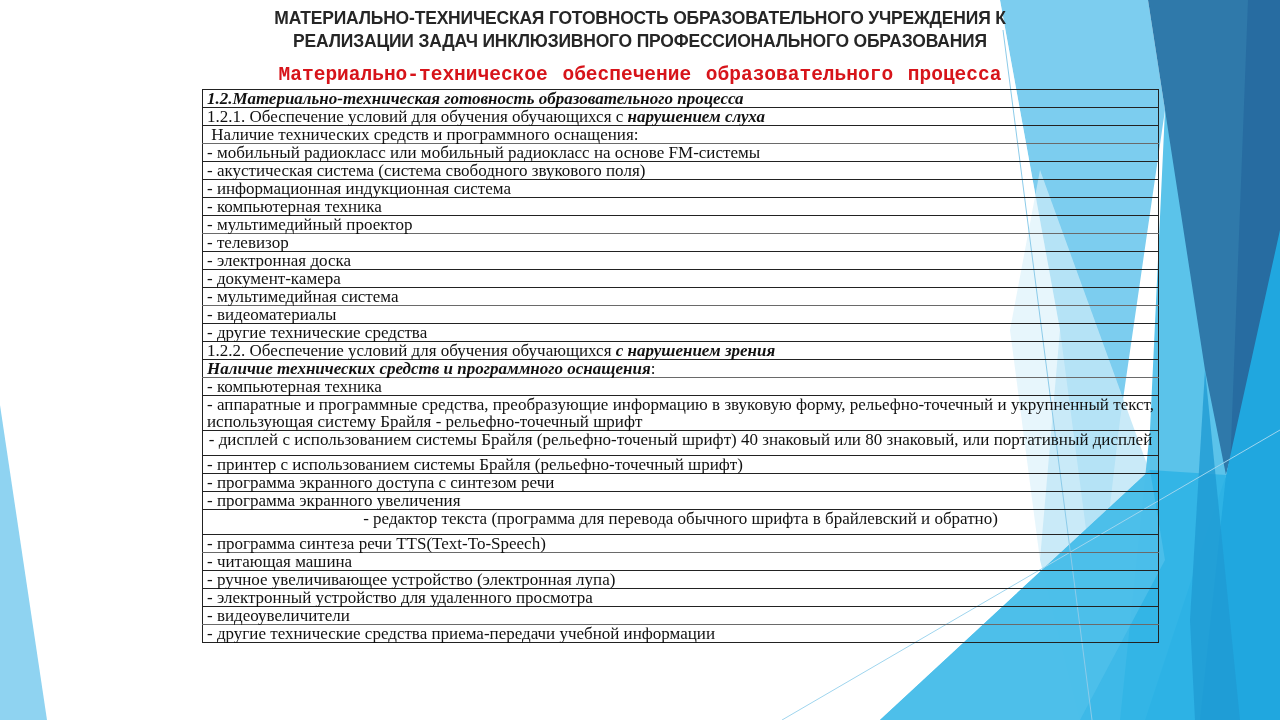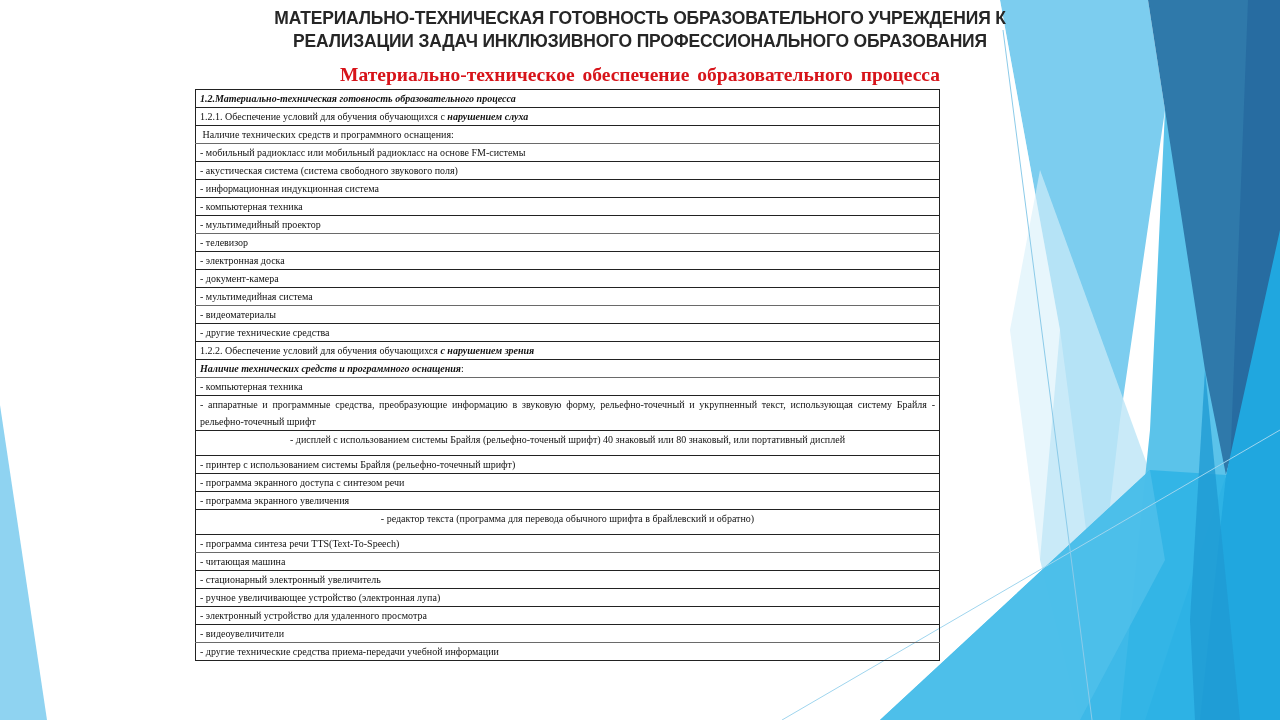--- a/index.html
+++ b/index.html
@@ -4,23 +4,23 @@
 <style>
   html, body { margin:0; padding:0; }
   body { width:1280px; height:720px; position:relative; overflow:hidden; background:#ffffff; font-family:"Liberation Serif", serif; }
   #bg { position:absolute; left:0; top:0; width:1280px; height:720px; z-index:0; }
   .title { position:absolute; left:150px; width:980px; text-align:center; z-index:2;
            font-family:"Liberation Sans", sans-serif; font-weight:bold; color:#262626;
            font-size:19px; line-height:23px; letter-spacing:-0.2px; transform:scaleX(0.92); transform-origin:center; }
   .title.l1 { top:6px; }
   .title.l2 { top:29px; }
   .subtitle { position:absolute; left:150px; width:980px; top:63px; text-align:center; z-index:2;
-              font-family:Liberation Serif, serif; font-weight:bold; color:#d7141a; font-size:19.5px; line-height:24px; word-spacing:3px; }
-  table.req { position:absolute; left:195px; top:89px; width:745px; border-collapse:collapse; z-index:2;
-              font-size:10px; color:#111; background:transparent; }
+              font-family:Liberation Mono, monospace; font-weight:bold; color:#d7141a; font-size:19.5px; line-height:24px; word-spacing:3px; }
+  table.req { position:absolute; left:202px; top:89px; width:957px; border-collapse:collapse; z-index:2;
+              font-size:17px; color:#111; background:transparent; }
   table.req td { border:1.4px solid #222; padding:0 4px 0 4px; line-height:17px; height:17px; vertical-align:top; }
   table.req tr.r-gray td { border-bottom-color:#6a6a6a; }
   td.bi { font-weight:bold; font-style:italic; }
   .u { }
   .bi-inline { font-weight:bold; font-style:italic; }
   td.just { text-align:justify; text-align-last:left; line-height:18px; }
   tr.tall td { height:24px;text-align:center; }
 </style>
 </head>
 <body>
@@ -120,23 +120,20 @@
     <tr class="tall">
         <td>- редактор текста  (программа для перевода обычного шрифта в брайлевский и обратно)</td>
       </tr>
     <tr class="r-gray">
         <td>- программа синтеза речи TTS(Text-To-Speech)</td>
       </tr>
     <tr>
         <td>- читающая машина</td>
       </tr>
     <tr>
-        <td>- стационарный электронный увеличитель</td>
-      </tr>
-    <tr>
         <td>- ручное увеличивающее устройство (электронная лупа)</td>
       </tr>
     <tr>
         <td>- электронный устройство для удаленного просмотра</td>
       </tr>
     <tr class="r-gray">
         <td>- видеоувеличители</td>
       </tr>
     <tr>
         <td>- другие технические  средства приема-передачи учебной информации</td>

